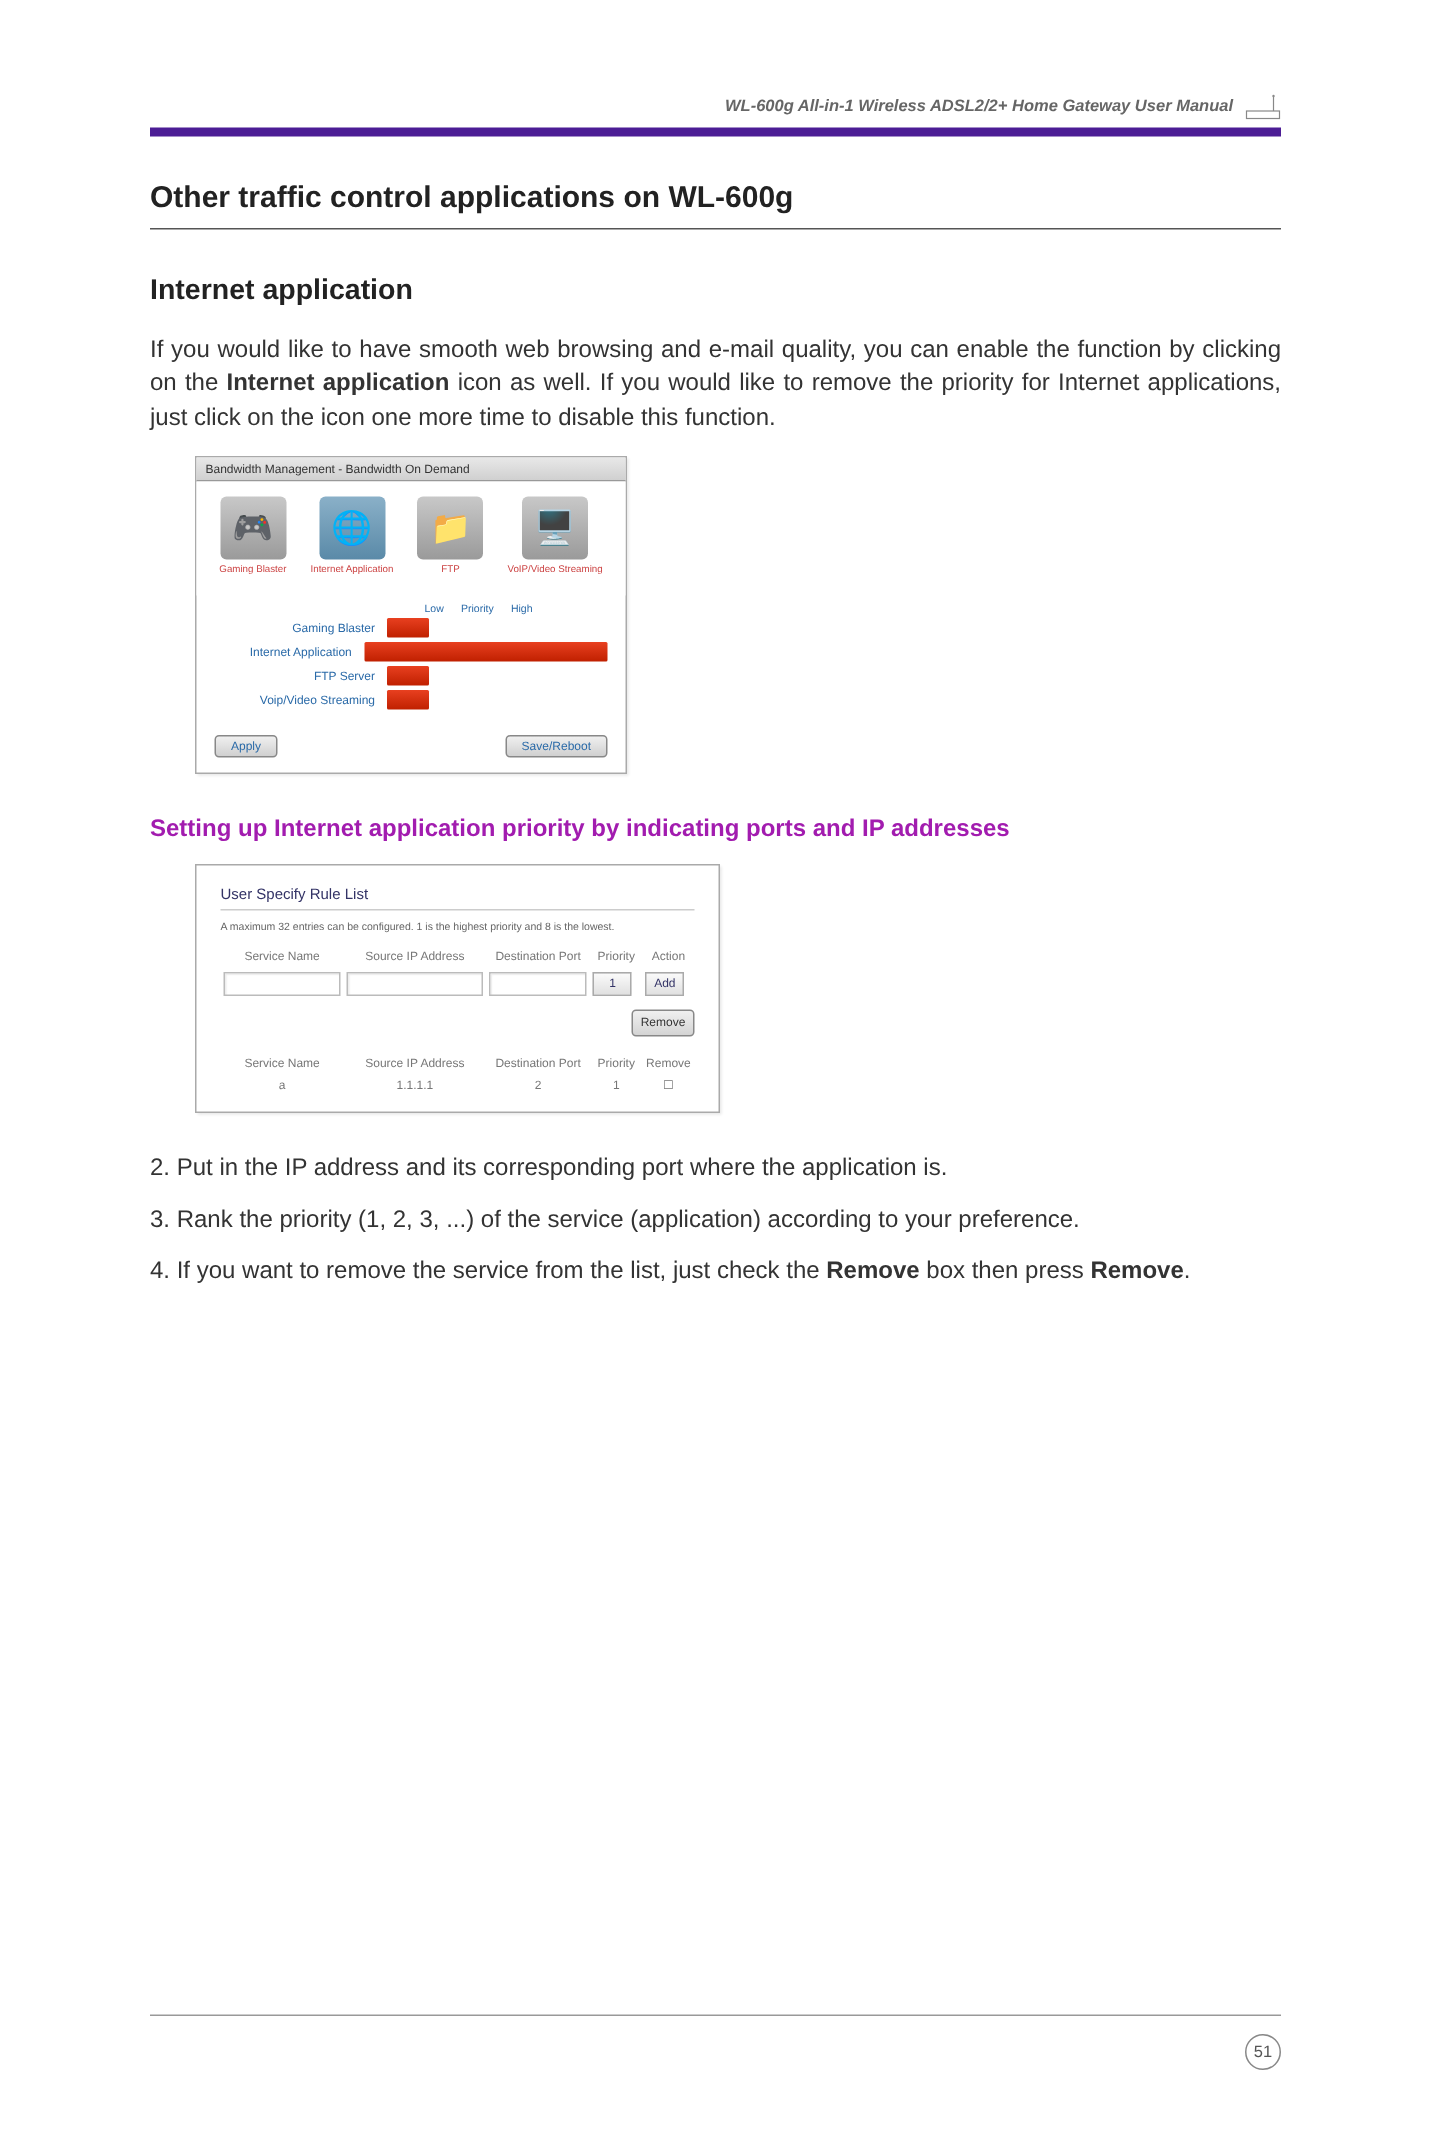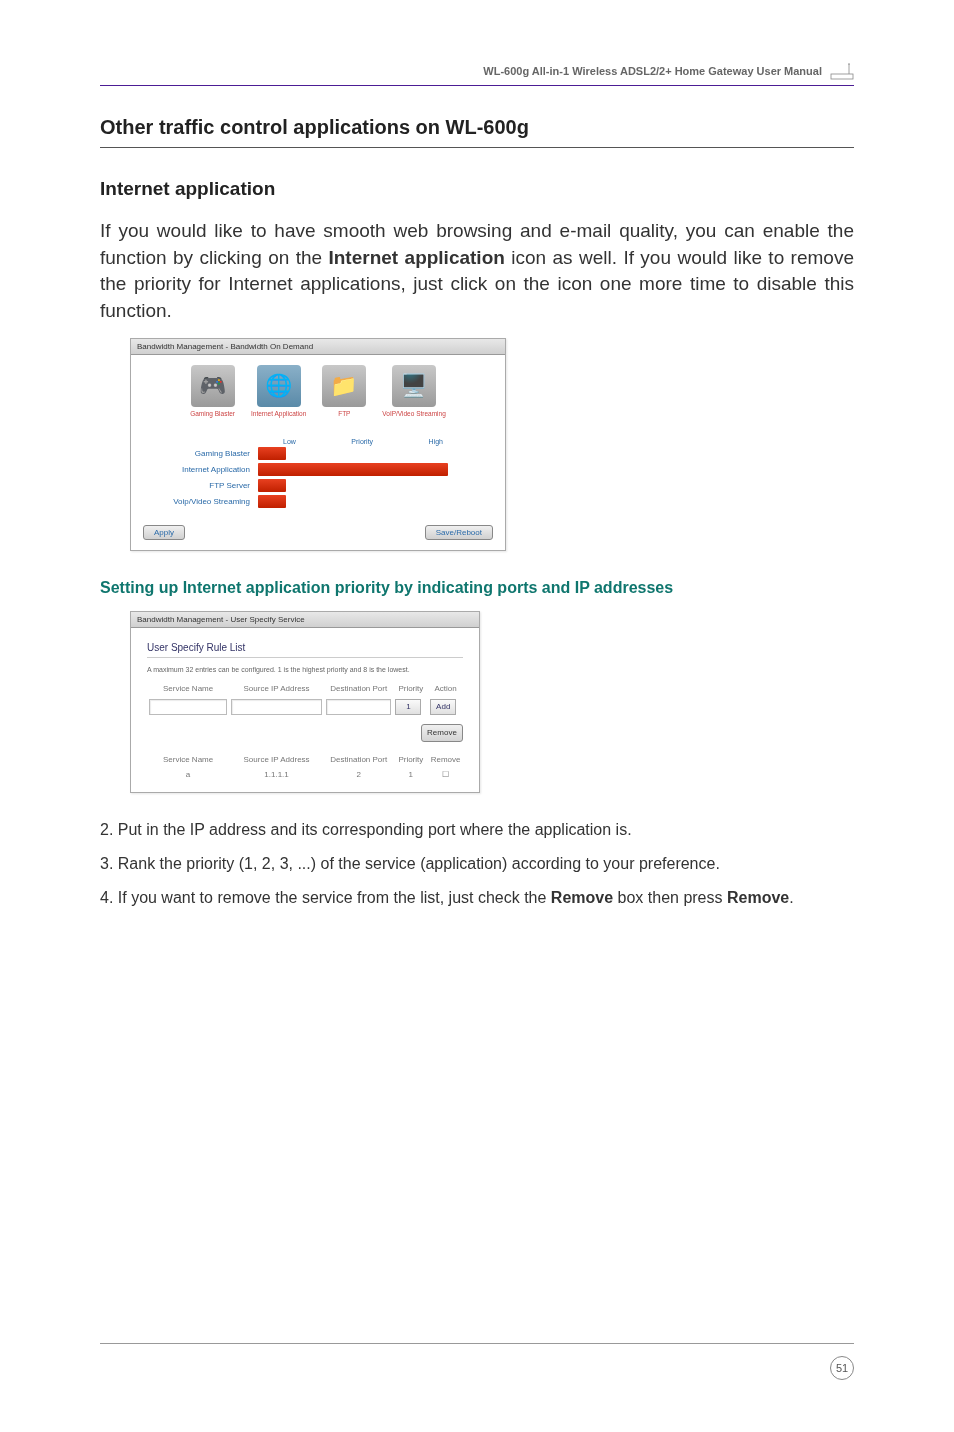--- a/index.html
+++ b/index.html
@@ -12,23 +12,24 @@
       position: relative;
     }
     .page {
       padding: 62px 100px 0 100px;
     }
     .header-bar {
       display: flex;
       justify-content: flex-end;
       align-items: center;
       padding-bottom: 5px;
-      border-bottom: 1px solid #4c1d95;
+      border-bottom: 6px solid #4c1d95;
       margin-bottom: 30px;
       gap: 8px;
+      font-style: italic;
     }
     .header-text {
       font-size: 11px;
       font-weight: bold;
       color: #666;
     }
     .router-icon {
       width: 24px;
       height: 18px;
     }
@@ -42,33 +43,33 @@
     }
     .h2 {
       font-size: 19px;
       font-weight: bold;
       color: #222;
       margin-bottom: 18px;
     }
     .h3 {
       font-size: 16px;
       font-weight: bold;
-      color: #0f766e;
+      color: #a21caf;
       margin-bottom: 14px;
     }
     .para {
-      font-size: 19px;
+      font-size: 16px;
       color: #333;
       line-height: 1.4;
       text-align: justify;
       margin-bottom: 14px;
     }
     .bold { font-weight: bold; }
     .screenshot1 {
-      width: 376px;
+      width: 288px;
       margin: 10px 16px 28px 30px;
       border: 1px solid #aaa;
       background: #fff;
       font-size: 9px;
       box-shadow: 1px 1px 2px rgba(0,0,0,0.1);
     }
     .ss1-title {
       background: linear-gradient(#e8e8e8, #d0d0d0);
       padding: 3px 6px;
       color: #333;
@@ -324,21 +325,20 @@
     </div>
     <div class="ss1-buttons">
       <div class="ss1-btn">Apply</div>
       <div class="ss1-btn">Save/Reboot</div>
     </div>
   </div>
 
   <h3 class="h3">Setting up Internet application priority by indicating ports and IP addresses</h3>
 
   <div class="screenshot2">
-    <div class="ss2-title">Bandwidth Management - User Specify Service</div>
     <div class="ss2-body">
       <div class="ss2-section-h">User Specify Rule List</div>
       <div class="ss2-hr"></div>
       <div class="ss2-desc">A maximum 32 entries can be configured. 1 is the highest priority and 8 is the lowest.</div>
       <table class="ss2-table">
         <tbody>
             <tr>
           <th style="width:26%">Service Name</th>
           <th style="width:30%">Source IP Address</th>
           <th style="width:22%">Destination Port</th>

